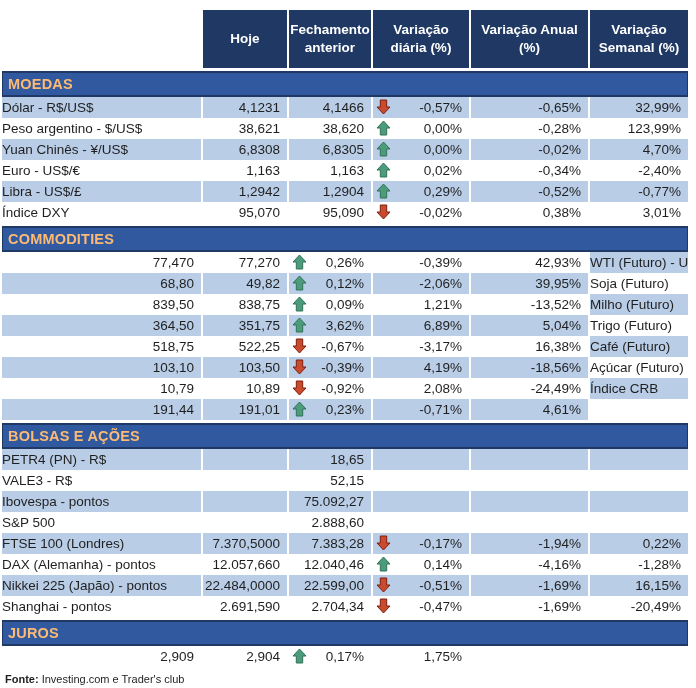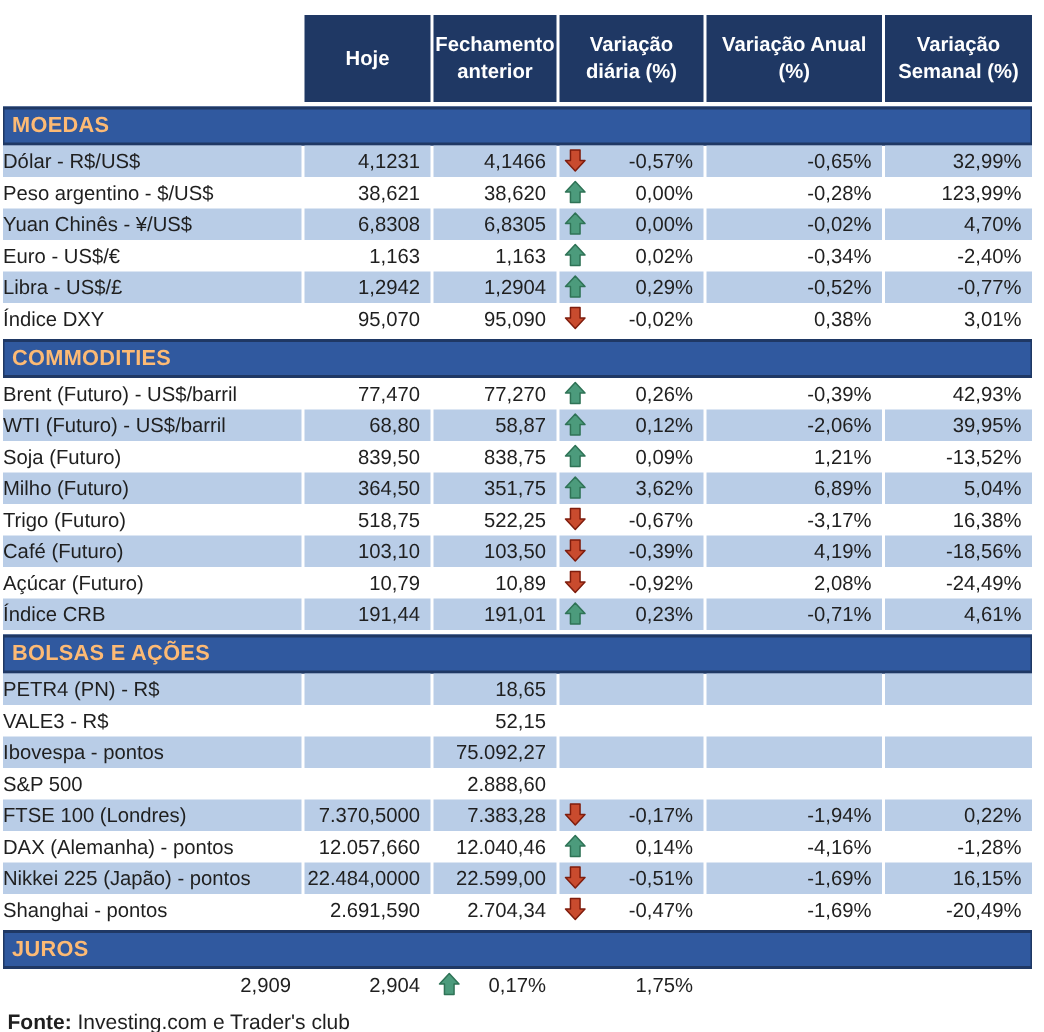--- a/index.html
+++ b/index.html
@@ -46,21 +46,21 @@
   .cell{
     height:21px;line-height:21px;font-size:13.5px;
     white-space:nowrap;overflow:hidden;background:#fff;
   }
   .cell.shaded{background:var(--band);}
   .cell.label{padding-left:0;}
   .cell.num{text-align:right;padding-right:7px;}
   .cell.pct{position:relative;}
   .cell.pct .arrow{position:absolute;left:3px;top:2px;}
   .footer{
-    margin:6px 0 0 3px;font-size:14px;color:var(--text);
+    margin:6px 0 0 3px;font-size:11px;color:var(--text);
   }
   .footer b{font-weight:bold;}
 </style>
 </head>
 <body>
 
 <div class="wrap">
   <div class="grid" id="tbody">
     <div class="hdr-corner"></div>
     <div class="hdr-cell">Hoje</div>
@@ -115,31 +115,30 @@
       <div class="cell num"><span>95,070</span></div>
       <div class="cell num"><span>95,090</span></div>
       <div class="cell num pct"><svg class="arrow" width="15" height="16" viewBox="0 0 15 16">
           <path d="M7.5 15 L1 8 H4.3 V1 H10.7 V8 H14 Z" fill="#C94B2E" stroke="#7F1D0D" stroke-width="1" stroke-linejoin="round"></path>
         </svg><span>-0,02%</span></div>
       <div class="cell num"><span>0,38%</span></div>
       <div class="cell num"><span>3,01%</span></div>
       <div class="section-bar">
         <span class="section-title">COMMODITIES</span>
       </div>
-      <div class="cell label"><span>Brent (Futuro) - US$/barril</span></div>
       <div class="cell num"><span>77,470</span></div>
       <div class="cell num"><span>77,270</span></div>
       <div class="cell num pct"><svg class="arrow" width="15" height="16" viewBox="0 0 15 16">
           <path d="M7.5 1 L14 8 H10.7 V15 H4.3 V8 H1 Z" fill="#4C9B7C" stroke="#2F7356" stroke-width="1" stroke-linejoin="round"></path>
         </svg><span>0,26%</span></div>
       <div class="cell num"><span>-0,39%</span></div>
       <div class="cell num"><span>42,93%</span></div>
       <div class="cell label shaded"><span>WTI (Futuro) - US$/barril</span></div>
       <div class="cell num shaded"><span>68,80</span></div>
-      <div class="cell num shaded"><span>58,87</span></div>
+      <div class="cell num shaded"><span>49,82</span></div>
       <div class="cell num pct shaded"><svg class="arrow" width="15" height="16" viewBox="0 0 15 16">
           <path d="M7.5 1 L14 8 H10.7 V15 H4.3 V8 H1 Z" fill="#4C9B7C" stroke="#2F7356" stroke-width="1" stroke-linejoin="round"></path>
         </svg><span>0,12%</span></div>
       <div class="cell num shaded"><span>-2,06%</span></div>
       <div class="cell num shaded"><span>39,95%</span></div>
       <div class="cell label"><span>Soja (Futuro)</span></div>
       <div class="cell num"><span>839,50</span></div>
       <div class="cell num"><span>838,75</span></div>
       <div class="cell num pct"><svg class="arrow" width="15" height="16" viewBox="0 0 15 16">
           <path d="M7.5 1 L14 8 H10.7 V15 H4.3 V8 H1 Z" fill="#4C9B7C" stroke="#2F7356" stroke-width="1" stroke-linejoin="round"></path>

